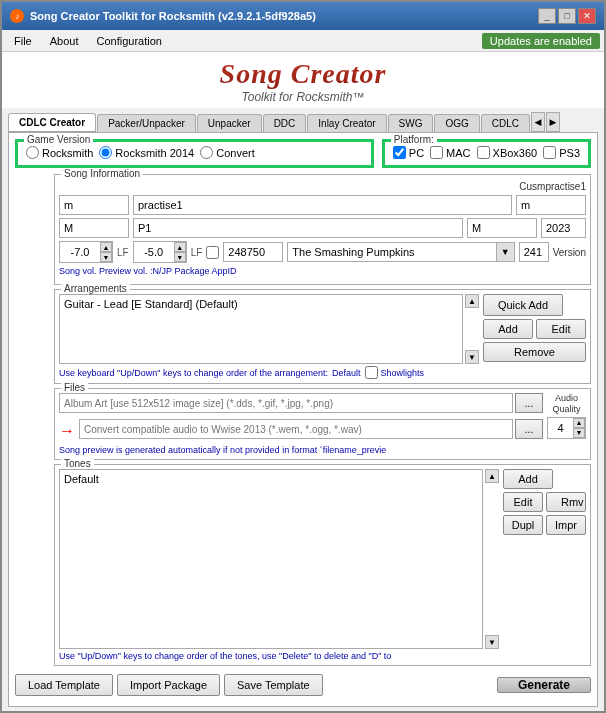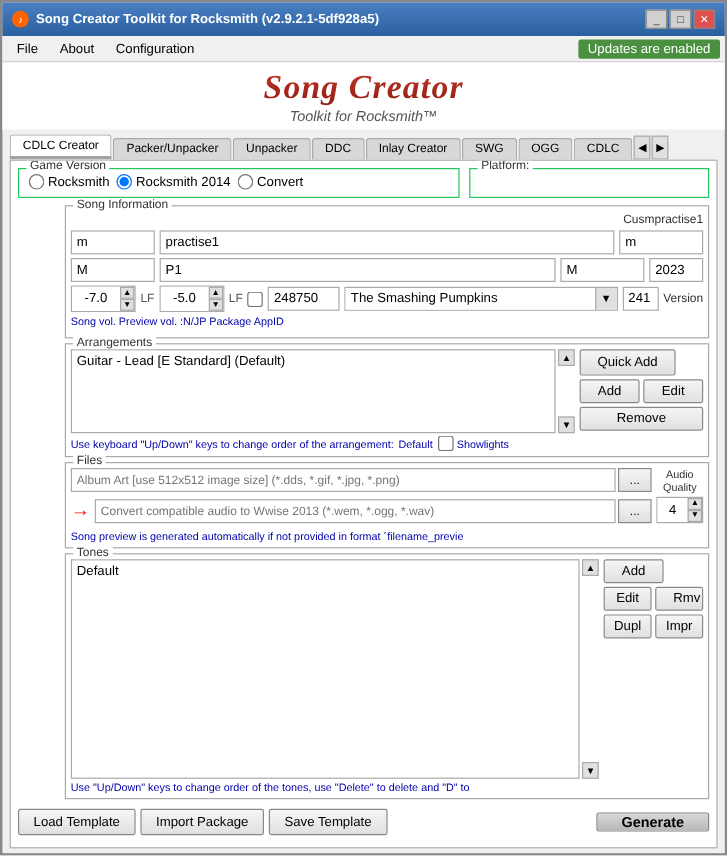--- a/index.html
+++ b/index.html
@@ -129,22 +129,22 @@
       padding: 3px 10px;
       background: #d8d8d8;
       border: 1px solid #aaa;
       border-bottom: none;
       cursor: pointer;
       font-size: 10px;
       border-radius: 3px 3px 0 0;
     }
     .tab.active {
       background: white;
-      border-bottom: 3px solid #a3a3a3;
-      font-weight: normal;
+      border-bottom: 1px solid #a3a3a3;
+      font-weight: bold;
       font-size: 10px;
     }
     .tab-nav-btn {
       width: 14px;
       height: 20px;
       background: #e0e0e0;
       border: 1px solid #aaa;
       cursor: pointer;
       display: flex;
       align-items: center;
@@ -160,21 +160,21 @@
       flex-direction: column;
       overflow: hidden;
     }
     .section-row {
       display: flex;
       gap: 8px;
       margin-bottom: 6px;
       flex-shrink: 0;
     }
     .group-box {
-      border: 1px solid #22c55e;
+      border: 3px solid #22c55e;
       padding: 4px 8px 6px;
       position: relative;
       flex: 1;
     }
     .group-label {
       position: absolute;
       top: -8px;
       left: 6px;
       background: white;
       padding: 0 3px;
@@ -583,20 +583,38 @@
               <span>Rocksmith 2014</span>
             </div>
             <div class="radio-item">
               <input type="radio" name="gameversion" style="">
               <span>Convert</span>
             </div>
           </div>
         </div>
         <div class="group-box" style="flex:0 0 auto; min-width:200px;">
           <span class="group-label">Platform:</span>
+          <div class="platform-row">
+            <label class="radio-item">
+              <input type="checkbox" checked="" style="">
+              <span>PC</span>
+            </label>
+            <label class="radio-item">
+              <input type="checkbox" style="">
+              <span>MAC</span>
+            </label>
+            <label class="radio-item">
+              <input type="checkbox" style="">
+              <span>XBox360</span>
+            </label>
+            <label class="radio-item">
+              <input type="checkbox" style="">
+              <span>PS3</span>
+            </label>
+          </div>
         </div>
       </div>
 
       <div class="section-border song-info-section">
         <span class="section-border-label section-title">Song Information</span>
         <div class="song-info-header" style="margin-top:2px;">
           <div></div>
           <span class="cusm-label">Cusmpractise1</span>
         </div>
         <div class="input-row">

